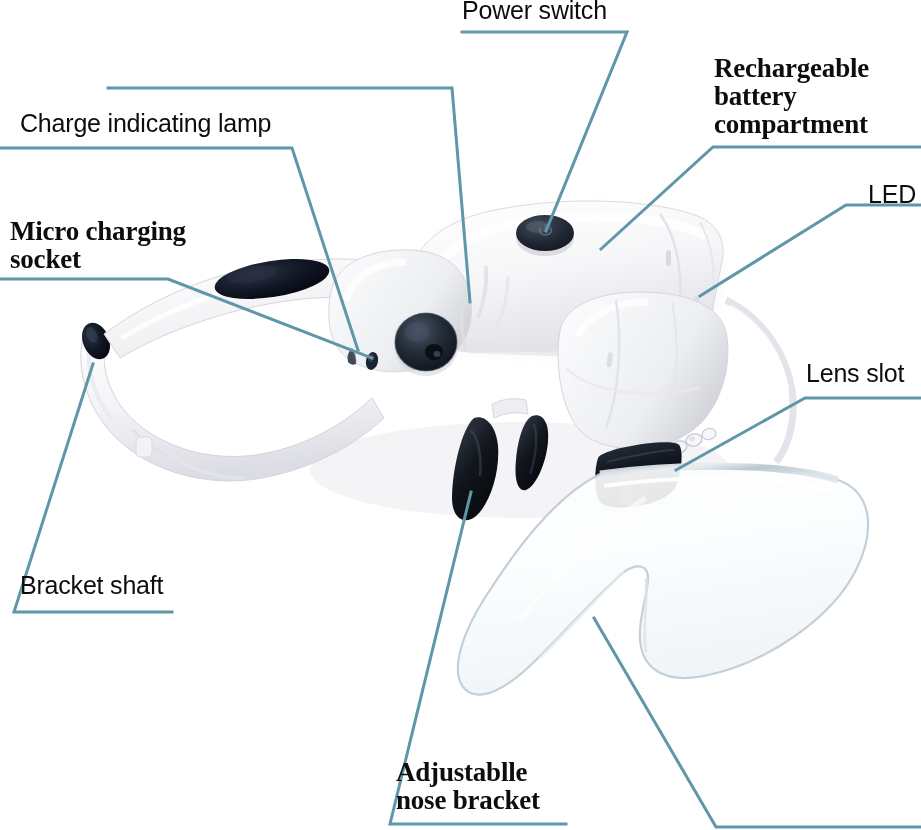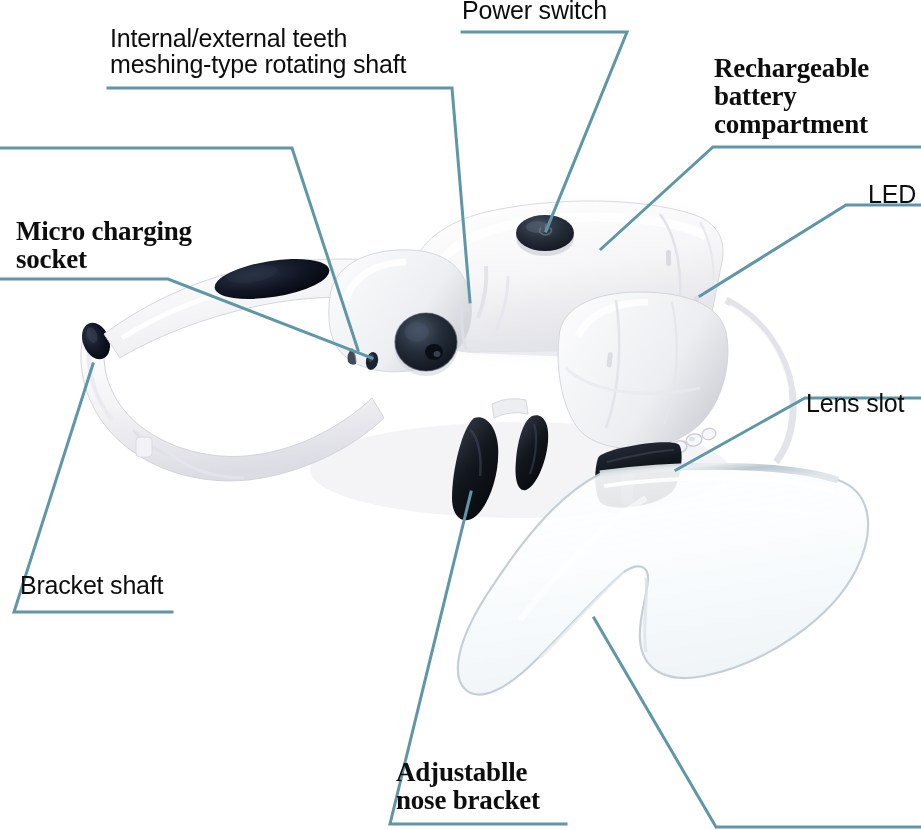--- a/index.html
+++ b/index.html
@@ -304,36 +304,35 @@
       <path d="M0,148 L292,148 L358,350"></path>
       <path d="M921,205 L846,205 L700,296"></path>
       <path d="M0,279 L168,279 L372,358"></path>
       <path d="M921,398 L805,398 L676,470"></path>
       <path d="M172,612 L14,612 L93,364"></path>
       <path d="M566,824 L390,824 L471,492"></path>
       <path d="M921,827 L716,827 L594,618"></path>
     </g>
   </svg>
 
-  <div class="callout" style="left:110px; top:26px;">Internal/external teeth
-meshing-type rotating shaft</div>
 
   <div class="callout" style="left:462px; top:-2px;">Power switch</div>
 
   <div class="callout bold big" style="left:714px; top:55px;">Rechargeable
 battery
 compartment</div>
 
+  <div class="callout" style="left:20px; top:111px;">Charge indicating lamp</div>
 
   <div class="callout" style="left:868px; top:182px;text-align:right;">LED</div>
 
-  <div class="callout bold big" style="left:16px; top:218px;">Micro charging
+  <div class="callout bold big" style="left:10px; top:218px;">Micro charging
 socket</div>
 
-  <div class="callout" style="left:806px; top:361px;margin-top:30px;">Lens slot</div>
+  <div class="callout" style="left:806px; top:361px;">Lens slot</div>
 
   <div class="callout" style="left:20px; top:573px;">Bracket shaft</div>
 
   <div class="callout bold big" style="left:396px; top:759px;">Adjustablle
 nose bracket</div>
 
 
 </div>
 
 </body></html>

